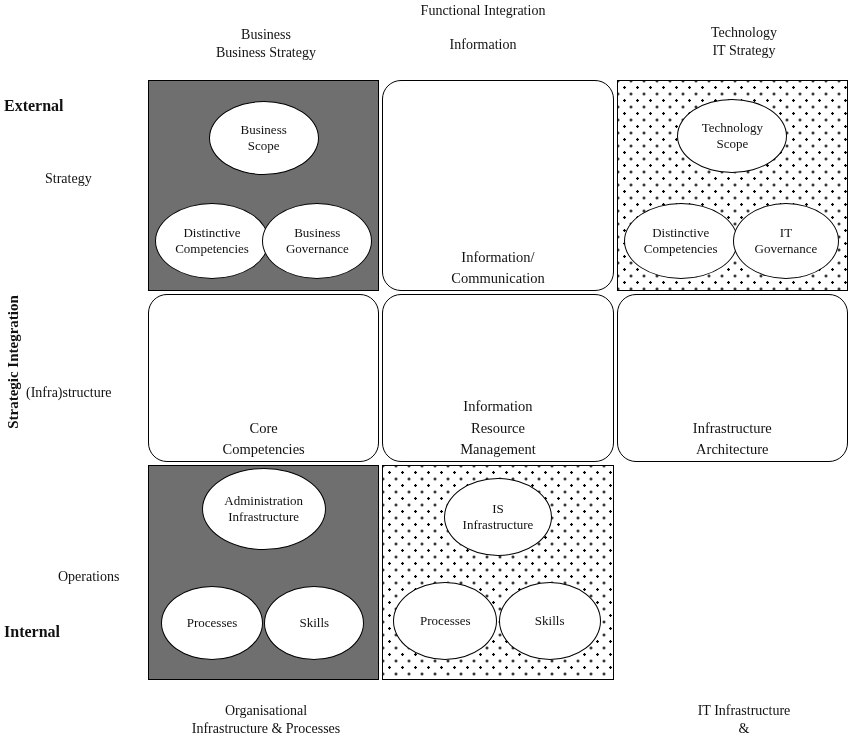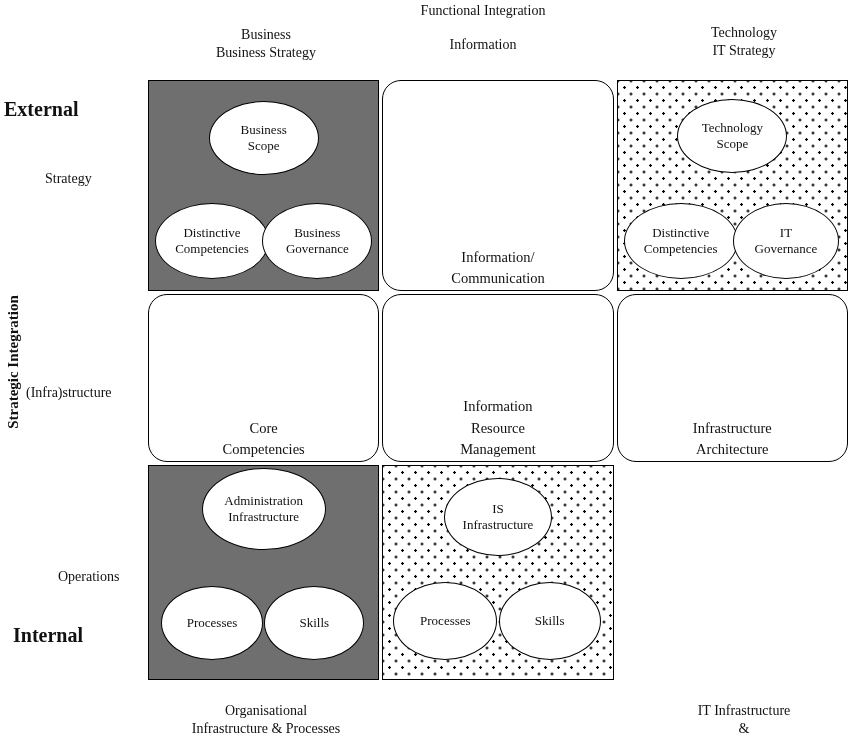--- a/index.html
+++ b/index.html
@@ -2,21 +2,21 @@
 <html><head>
 <meta charset="utf-8">
 <style>
   * { margin:0; padding:0; box-sizing:border-box; }
   html,body { background:#ffffff; }
   .canvas {
     position:relative; width:850px; height:736px; background:#fff;
     font-family:"Liberation Serif", serif; color:#111; overflow:hidden;
   }
   .lbl { position:absolute; white-space:pre-line; text-align:center; font-size:14px; line-height:1.3; }
-  .bold { font-weight:bold; font-size:20px; }
+  .bold { font-weight:bold; font-size:16px; }
   .row-lbl { text-align:left; }
 
   .grid {
     position:absolute; left:148px; top:80px; width:700px; height:600px;
     display:grid; grid-template-columns:1fr 1fr 1fr; grid-template-rows:211px 168px 215px; gap:3px;
   }
   .cell { position:relative; border:1.5px solid #000; background:#fff; }
   .cell.dark { background:#6f6f6f; }
   .cell.dotted {
     background-color:#fff;
@@ -52,21 +52,21 @@
   .h-business    { left:266px; top:26px; transform:translateX(-50%); }
   .h-information { left:483px; top:36px; transform:translateX(-50%); }
   .h-technology  { left:744px; top:24px; transform:translateX(-50%); }
 
   .l-external   { left:4px;  top:96px; }
   .l-strategy   { left:45px; top:170px; }
   .l-axis       { left:14px; top:362px; transform:translate(-50%,-50%) rotate(-90deg);
                   white-space:nowrap; font-weight:bold; font-size:15px; }
   .l-infra      { left:26px; top:372px;margin-top:12px; }
   .l-operations { left:58px; top:568px; }
-  .l-internal   { left:13px;  top:622px; }
+  .l-internal   { left:4px;  top:622px; }
 
   .b-org { left:266px; top:702px; transform:translateX(-50%); }
   .b-it  { left:744px; top:702px; transform:translateX(-50%); }
 </style>
 </head>
 <body>
 
 <div class="canvas">
 
   <div class="lbl top-title">Functional Integration</div>

